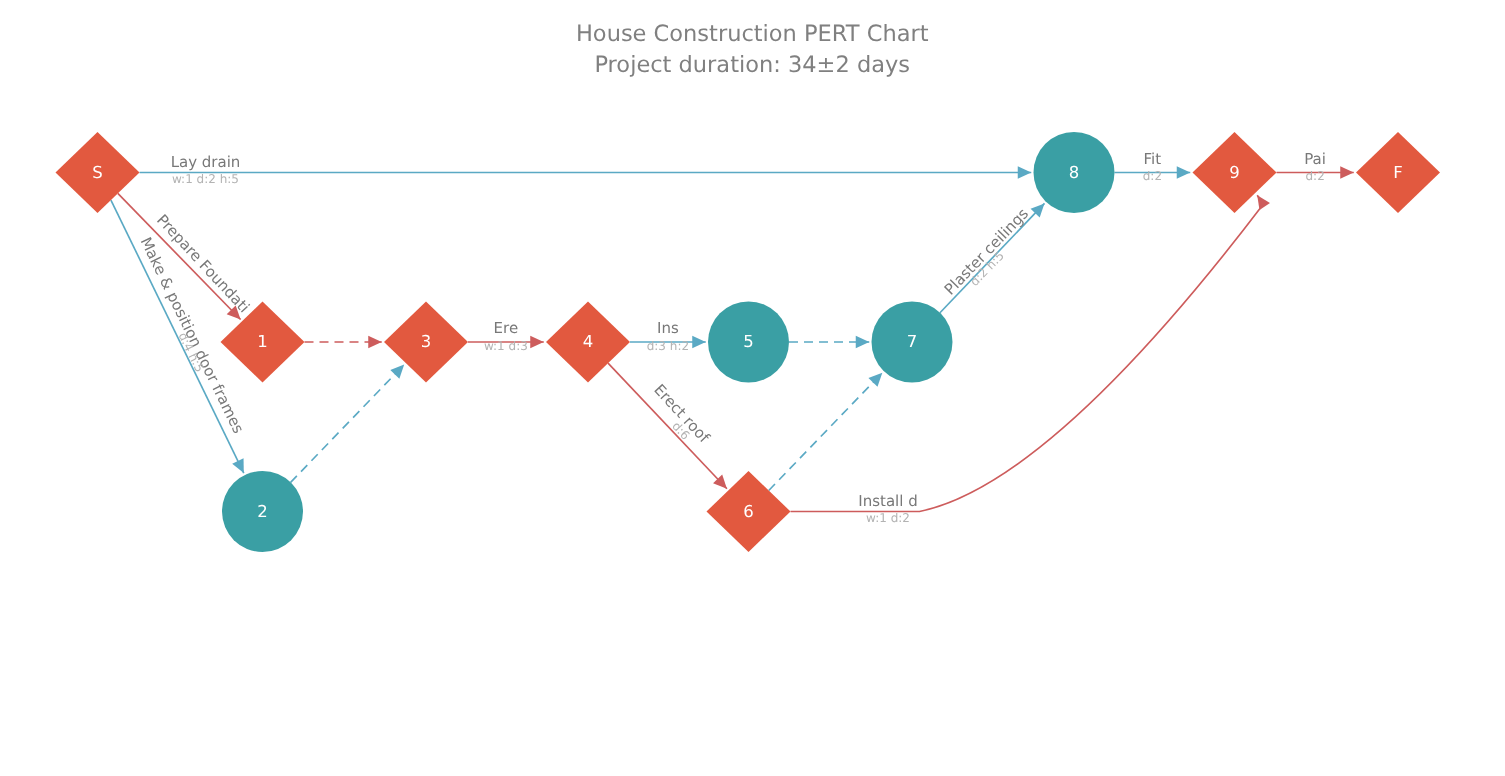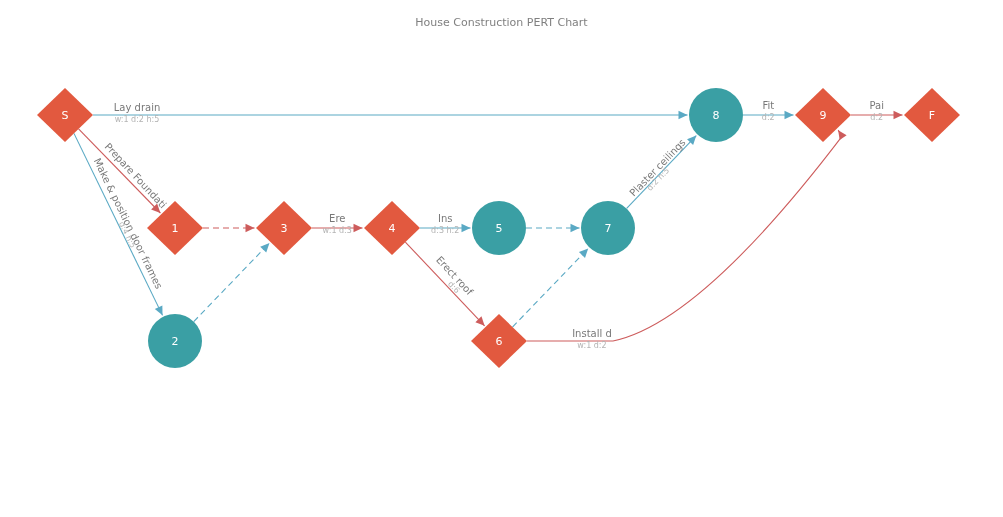--- a/index.html
+++ b/index.html
@@ -15,21 +15,21 @@
     font-family: "DejaVu Sans", "Liberation Sans", sans-serif;
     overflow: hidden;
   }
   #title-block {
     position: absolute;
     left: 0;
     top: 12px;
     width: 1003px;
     text-align: center;
     color: #808080;
-    font-size: 11px;
+    font-size: 15px;
     line-height: 21px;
     pointer-events: none;
   }
   #title-block .t-line { display: block; }
   svg#graph {
     position: absolute;
     left: 0;
     top: 0;
     width: 1003px;
     height: 517px;
@@ -55,20 +55,21 @@
   }
   .edge-line { fill: none; }
 </style>
 </head>
 <body>
 
 <div id="canvas">
 
   <div id="title-block">
     <span class="t-line">House Construction PERT Chart</span>
+    <span class="t-line">Project duration: 34±2 days</span>
   </div>
 
   <svg id="graph" viewBox="0 0 1003 517" xmlns="http://www.w3.org/2000/svg">
     <g id="edges-layer">
         <line x1="93" y1="115" x2="687.5" y2="115" stroke="#5aa9c4" stroke-width="1.1"></line>
         <polygon points="687.5,115 678.5,110.8 678.5,119.2" fill="#5aa9c4"></polygon>
         <line x1="78.5572220410825" y1="128.92696446038474" x2="160.39648143362714" y2="212.99820365454426" stroke="#cd5c5c" stroke-width="1.1"></line>
         <polygon points="160.39648143362714,212.99820365454426 157.12823156008378,203.61958207330517 151.1091730036861,209.4788426149312" fill="#cd5c5c"></polygon>
         <line x1="73.9438588943859" y1="133.37556463755647" x2="162.52727110600642" y2="315.3742115450678" stroke="#5aa9c4" stroke-width="1.1"></line>
         <polygon points="162.52727110600642,315.3742115450678 162.36494659599848,305.44377093281645 154.81208263033423,309.1199436594672" fill="#5aa9c4"></polygon>

